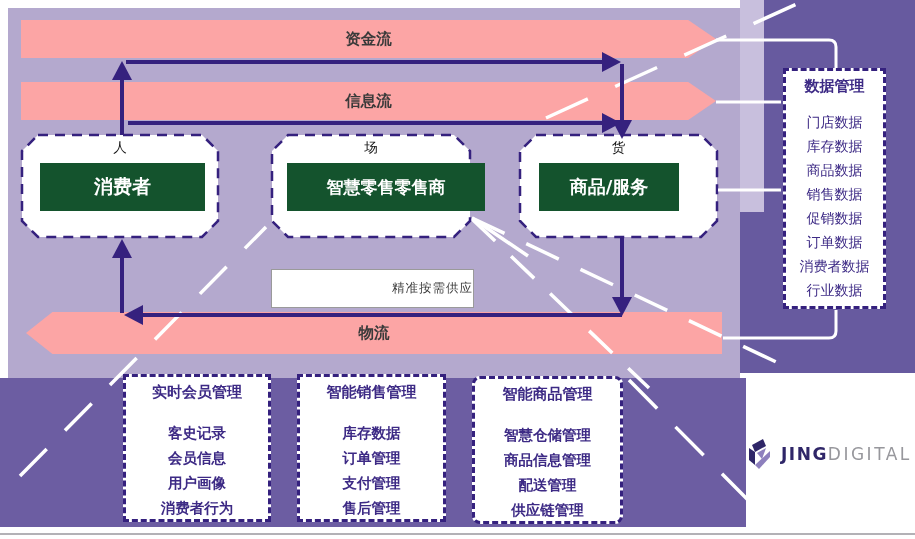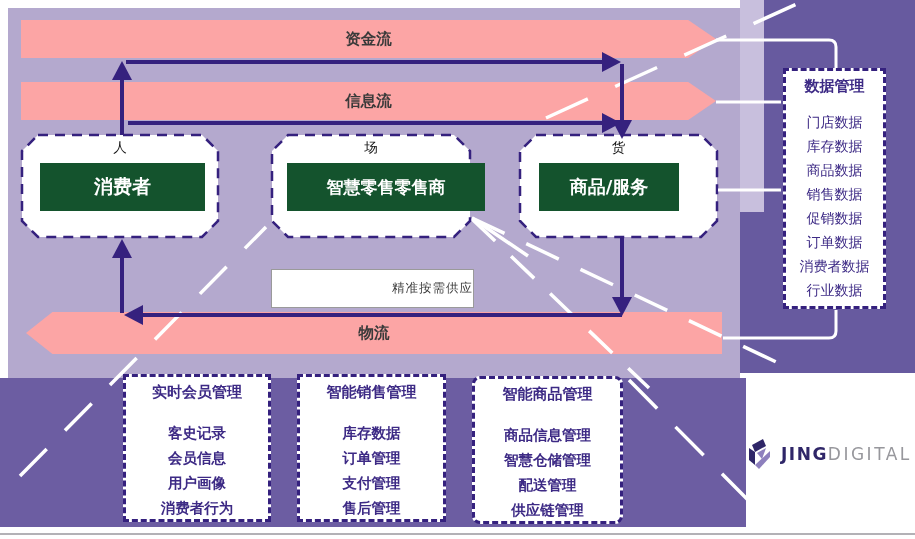--- a/index.html
+++ b/index.html
@@ -138,22 +138,22 @@
     <div class="items">
       <div>库存数据</div>
       <div>订单管理</div>
       <div>支付管理</div>
       <div>售后管理</div>
     </div>
   </div>
   <div class="abs dpanel bpanel bp3">
     <div class="ttl">智能商品管理</div>
     <div class="items">
+      <div>智慧仓储管理</div>
       <div>商品信息管理</div>
-      <div>智慧仓储管理</div>
       <div>配送管理</div>
       <div>供应链管理</div>
     </div>
   </div>
 
   <div class="abs logo">
     <svg class="mark" width="27" height="33" viewBox="0 0 27 33">
       <polygon points="6,7 17,1 20,8 9,14" fill="#2f2668"></polygon>
       <polygon points="3,10 9,14 9,27 3,22" fill="#2f2668"></polygon>
       <polygon points="11,15 20,10 16,21" fill="#8d7fbd"></polygon>

